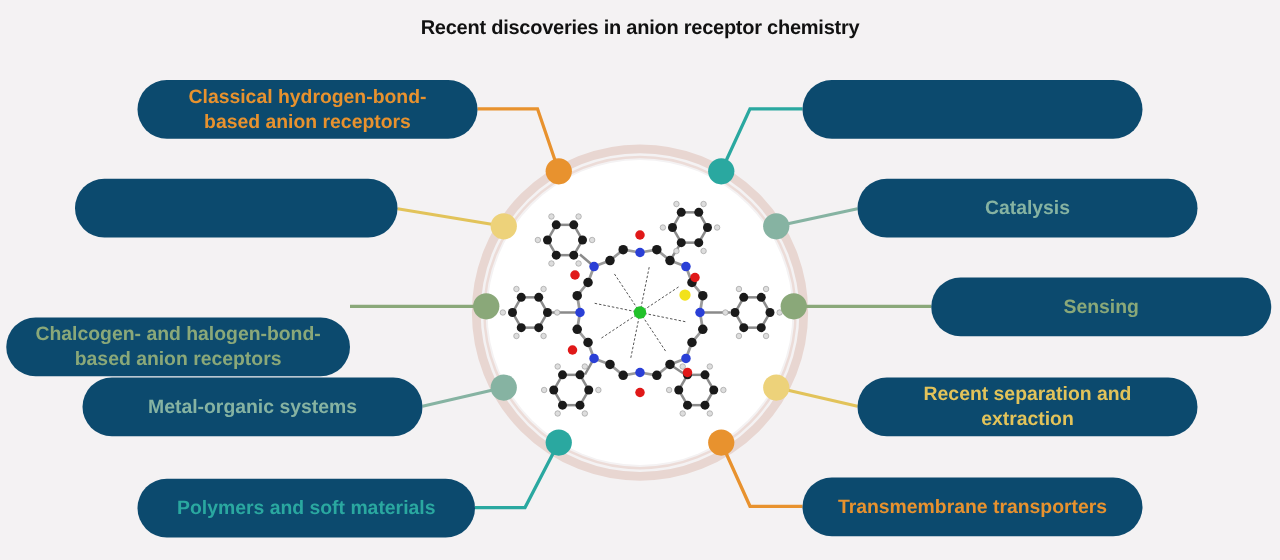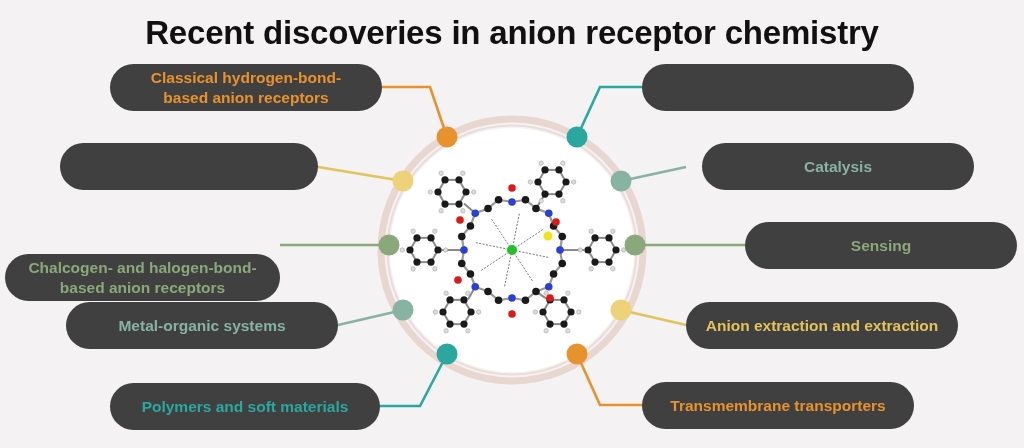--- a/index.html
+++ b/index.html
@@ -1,19 +1,19 @@
 <!DOCTYPE html>
 <html><head>
 <meta charset="utf-8">
 <style>
   html, body { margin:0; padding:0; }
   body { width:1024px; height:448px; background:#f4f2f3; position:relative; overflow:hidden; font-family:"DejaVu Sans", "Liberation Sans", sans-serif; }
-  #title { position:absolute; left:0; right:0; top:14px; text-align:center; font-family:"Liberation Sans", sans-serif; font-weight:bold; font-size:33px; color:#111; letter-spacing:-0.2px; }
+  #title { position:absolute; left:0; right:0; top:14px; text-align:center; font-family:"Liberation Sans", sans-serif; font-weight:bold; font-size:16px; color:#111; letter-spacing:-0.2px; }
   #diagram { position:absolute; left:0; top:0; }
-  .pill { position:absolute; background:#404040; border-radius:24px; display:flex; align-items:center; justify-content:center; text-align:center; font-family:"Liberation Sans", sans-serif; font-weight:bold; font-size:15.5px; line-height:20px; box-sizing:border-box; padding:0 14px; }
+  .pill { position:absolute; background:#0c4a6e; border-radius:24px; display:flex; align-items:center; justify-content:center; text-align:center; font-family:"Liberation Sans", sans-serif; font-weight:bold; font-size:15.5px; line-height:20px; box-sizing:border-box; padding:0 14px; }
 </style>
 </head>
 <body>
 
 <div id="title">Recent discoveries in anion receptor chemistry</div>
 
 <svg id="diagram" width="1024" height="448">
   <g id="ring-group">
       <circle cx="512" cy="250" r="131" fill="none" stroke="#e8d6d1" stroke-width="7"></circle>
       <circle cx="512" cy="250" r="124.5" fill="none" stroke="#ecdcd8" stroke-width="2"></circle>
@@ -247,33 +247,33 @@
     </div>
     <div class="pill" style="left: 110px; top: 383px; width: 270px; height: 47px; color: rgb(42, 168, 160); justify-content: center;">
       <div>
         <div>Polymers and soft materials</div>
       </div>
     </div>
     <div class="pill" style="left: 642px; top: 64px; width: 272px; height: 47px; color: rgb(42, 168, 160);">
       <div>
       </div>
     </div>
-    <div class="pill" style="left: 702px; top: 143px; width: 272px; height: 47px; color: rgb(134, 179, 162);">
+    <div class="pill" style="left: 686px; top: 143px; width: 272px; height: 47px; color: rgb(134, 179, 162);">
       <div>
         <div>Catalysis</div>
       </div>
     </div>
     <div class="pill" style="left: 745px; top: 222px; width: 272px; height: 47px; color: rgb(138, 168, 121);">
       <div>
         <div>Sensing</div>
       </div>
     </div>
     <div class="pill" style="left: 686px; top: 302px; width: 272px; height: 47px; color: rgb(226, 195, 90);">
       <div>
-        <div>Anion extraction and extraction</div>
+        <div>Recent separation and extraction</div>
       </div>
     </div>
     <div class="pill" style="left: 642px; top: 382px; width: 272px; height: 47px; color: rgb(232, 146, 46); text-align: right;">
       <div>
         <div>Transmembrane transporters</div>
       </div>
     </div>
   </div>
 
 </body></html>

